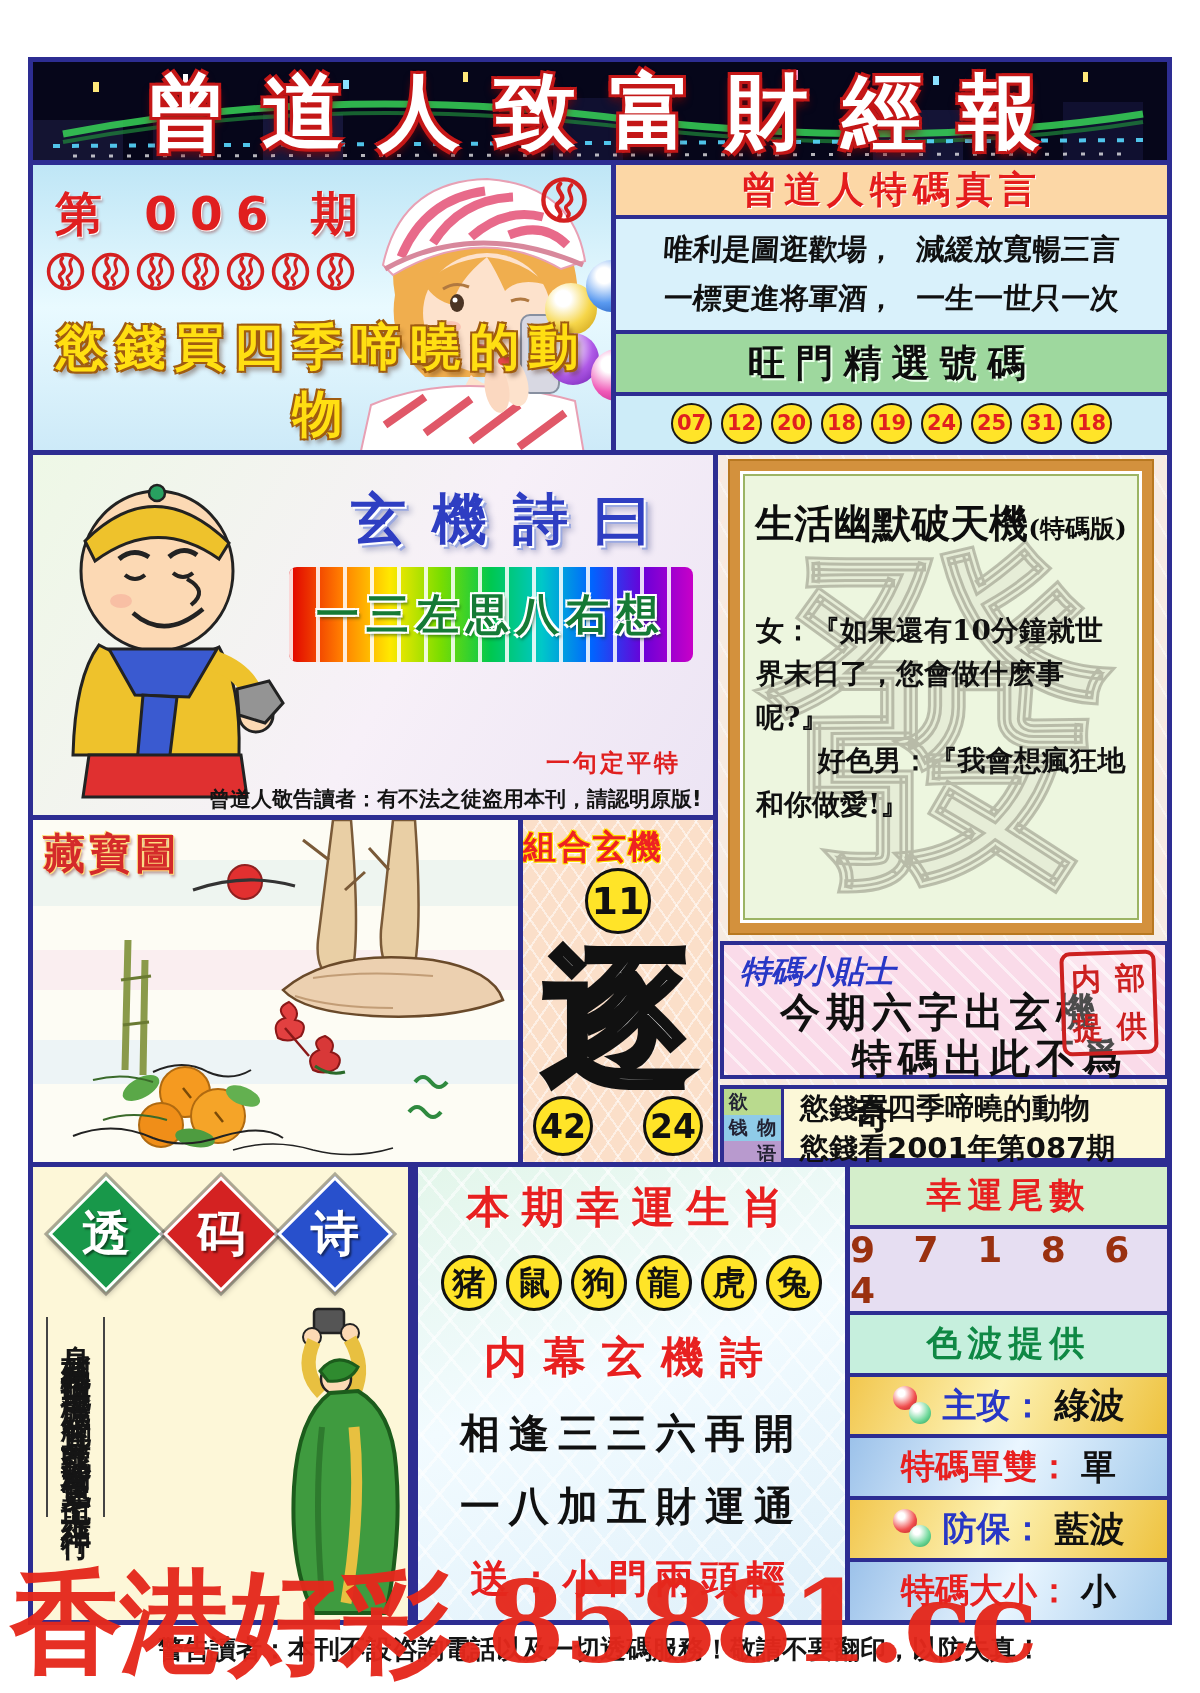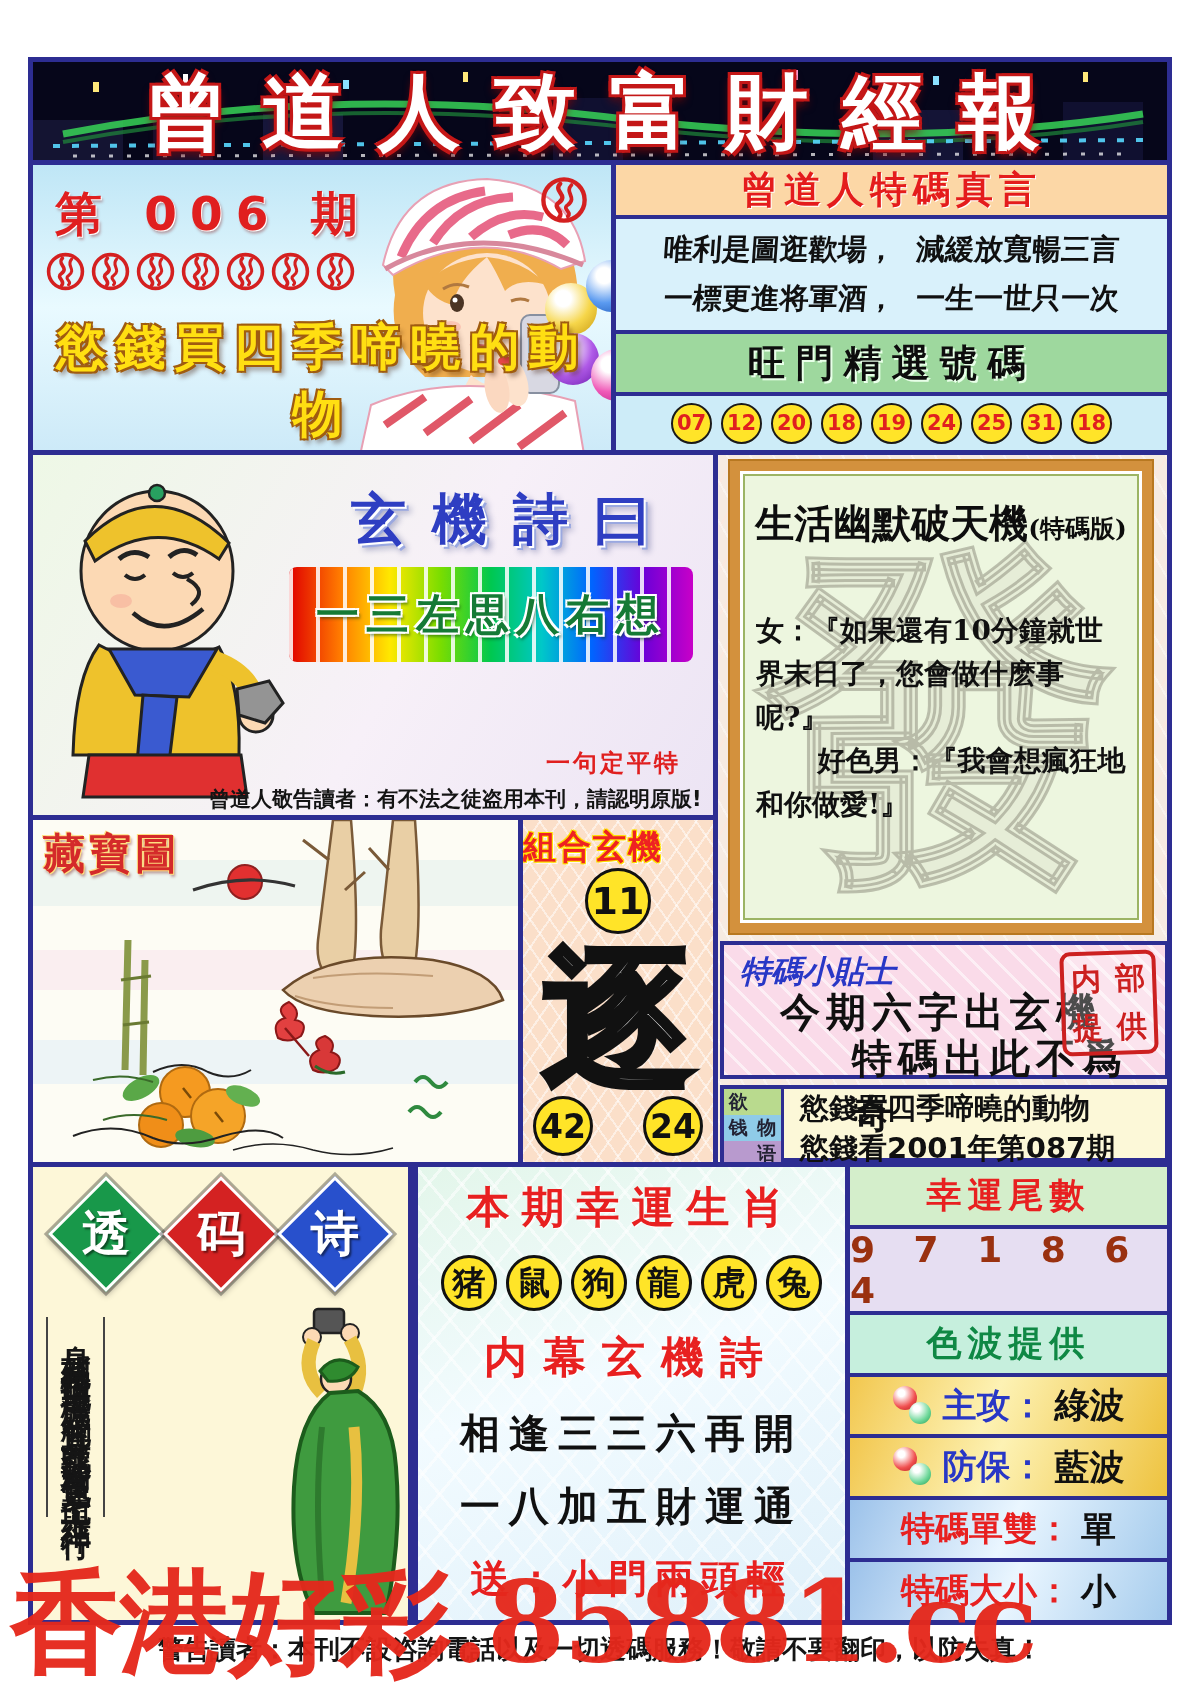--- a/index.html
+++ b/index.html
@@ -485,33 +485,33 @@
       <span>色波提供</span>
     </div>
     <div class="row r-gold">
       <div class="miniballs">
           <div class="mb red"></div>
           <div class="mb green"></div>
         </div>
       <span class="lbl-blue">主攻：</span>
       <span class="val">綠波</span>
     </div>
+    <div class="row r-blue">
+      <span class="lbl-red">特碼單雙：</span>
+      <span class="val">單</span>
+    </div>
     <div class="row r-gold">
       <div class="miniballs">
           <div class="mb red"></div>
           <div class="mb green"></div>
         </div>
       <span class="lbl-blue">防保：</span>
       <span class="val">藍波</span>
     </div>
     <div class="row r-blue">
-      <span class="lbl-red">特碼單雙：</span>
-      <span class="val">單</span>
-    </div>
-    <div class="row r-blue">
       <span class="lbl-red">特碼大小：</span>
       <span class="val">小</span>
     </div>
   </div>
 
   <div id="warn">警告讀者：本刊不設咨詢電話以及一切透碼服務！敬請不要翻印，以防失真！</div>
   <div id="wm">香港好彩.85881.cc</div>
 
 </div>
 

